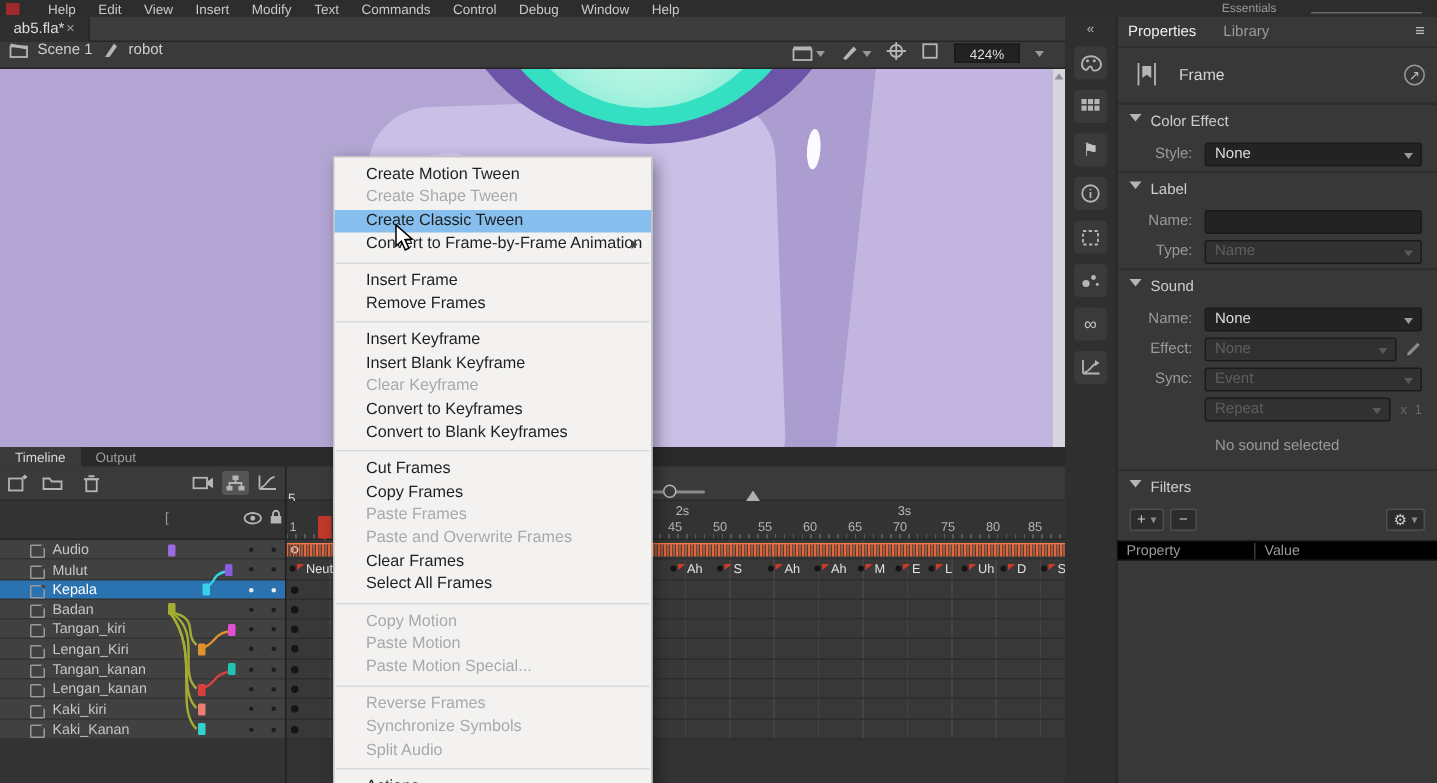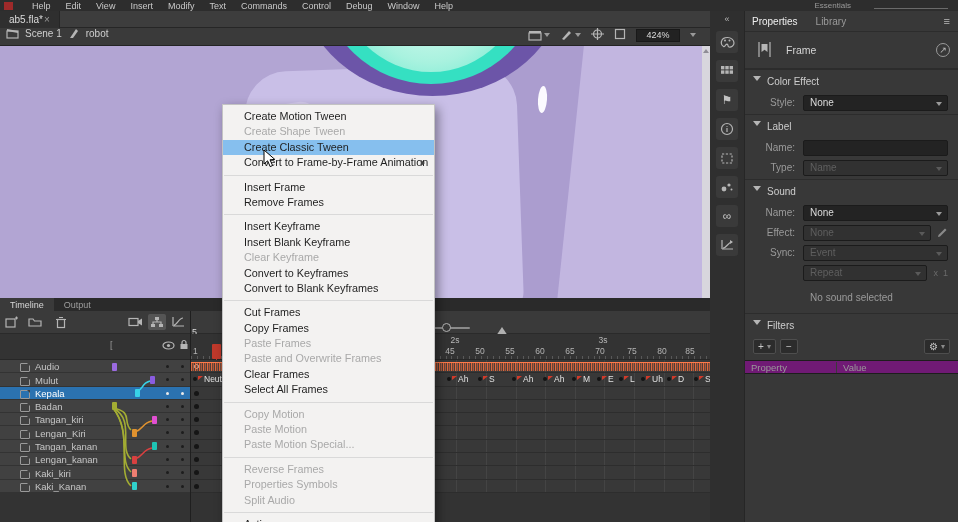--- a/index.html
+++ b/index.html
@@ -109,21 +109,21 @@
   .dd{position:relative;flex:1;height:16px;background:#232323;border:1px solid #1b1b1b;border-radius:2px;color:#dcdcdc;font-size:10px;display:flex;align-items:center;padding:0 6px}
   .dd::after{content:"";position:absolute;right:5px;top:6px;border-left:3px solid transparent;border-right:3px solid transparent;border-top:4px solid #9a9a9a}
   .dd.dis{background:#313131;color:#5f5f5f}
   .dd.dis::after{border-top-color:#5a5a5a}
   .inputbox{flex:1;height:16px;background:#232323;border:1px solid #1b1b1b;border-radius:2px}
   .rowtail{display:flex;align-items:center;gap:5px;margin-left:6px;color:#6a6a6a;font-size:9px}
   .nosound{text-align:center;color:#9a9a9a;font-size:10px;padding:8px 0 10px}
   .fbtns{display:flex;align-items:center;gap:4px;padding:4px 8px 6px}
   .fbtn{height:15px;min-width:18px;background:#2c2c2c;border:1px solid #4e4e4e;border-radius:2px;color:#c9c9c9;font-size:10px;display:flex;align-items:center;justify-content:center;gap:3px;padding:0 4px}
   .fbtn .chev{border-top-color:#8a8a8a;border-left-width:2.5px;border-right-width:2.5px}
-  .ftable{display:flex;height:14px;background:#701a75;border-top:1px solid #1d1d1d;border-bottom:1px solid #1d1d1d;font-size:9.5px;color:#9a9a9a;align-items:center}
+  .ftable{display:flex;height:14px;background:#000000;border-top:1px solid #1d1d1d;border-bottom:1px solid #1d1d1d;font-size:9.5px;color:#9a9a9a;align-items:center}
   .ftable .c1{width:92px;padding-left:6px;border-right:1px solid #3a3a3a}
   .ftable .c2{padding-left:6px}
 
   
   #ctxmenu{left:222px;top:104px;width:213px;background:#f3f2f1;border:1px solid #c3c3c3;box-shadow:3px 4px 10px rgba(0,0,0,.4);padding:4px 0;z-index:50}
   .cmi{position:relative;height:15.4px;line-height:15.4px;padding-left:21px;font-size:10.8px;color:#1f1f1f;white-space:nowrap}
   .cmi.highlight{background:#86bfee}
   .cmi.disabled{color:#a9a9a9}
   .cmi.sep-after{margin-bottom:9px}
   .cmi.sep-after::after{content:"";position:absolute;left:1px;right:1px;bottom:-5px;height:1px;background:#d9d9d9}
@@ -707,21 +707,21 @@
       <div class="cmi"><span>Cut Frames</span></div>
       <div class="cmi"><span>Copy Frames</span></div>
       <div class="cmi disabled"><span>Paste Frames</span></div>
       <div class="cmi disabled"><span>Paste and Overwrite Frames</span></div>
       <div class="cmi"><span>Clear Frames</span></div>
       <div class="cmi sep-after"><span>Select All Frames</span></div>
       <div class="cmi disabled"><span>Copy Motion</span></div>
       <div class="cmi disabled"><span>Paste Motion</span></div>
       <div class="cmi disabled sep-after"><span>Paste Motion Special...</span></div>
       <div class="cmi disabled"><span>Reverse Frames</span></div>
-      <div class="cmi disabled"><span>Properties Symbols</span></div>
+      <div class="cmi disabled"><span>Synchronize Symbols</span></div>
       <div class="cmi disabled sep-after"><span>Split Audio</span></div>
       <div class="cmi"><span>Actions</span></div>
     </div>
 
   <svg id="cursor" class="abs" width="14" height="20">
     <path d="M1 1 L1 15 L4.6 11.8 L7.2 17.6 L9.6 16.5 L7 10.8 L11.8 10.4 Z" fill="#fff" stroke="#000" stroke-width="1"></path>
   </svg>
 </div>
 
 </body></html>

